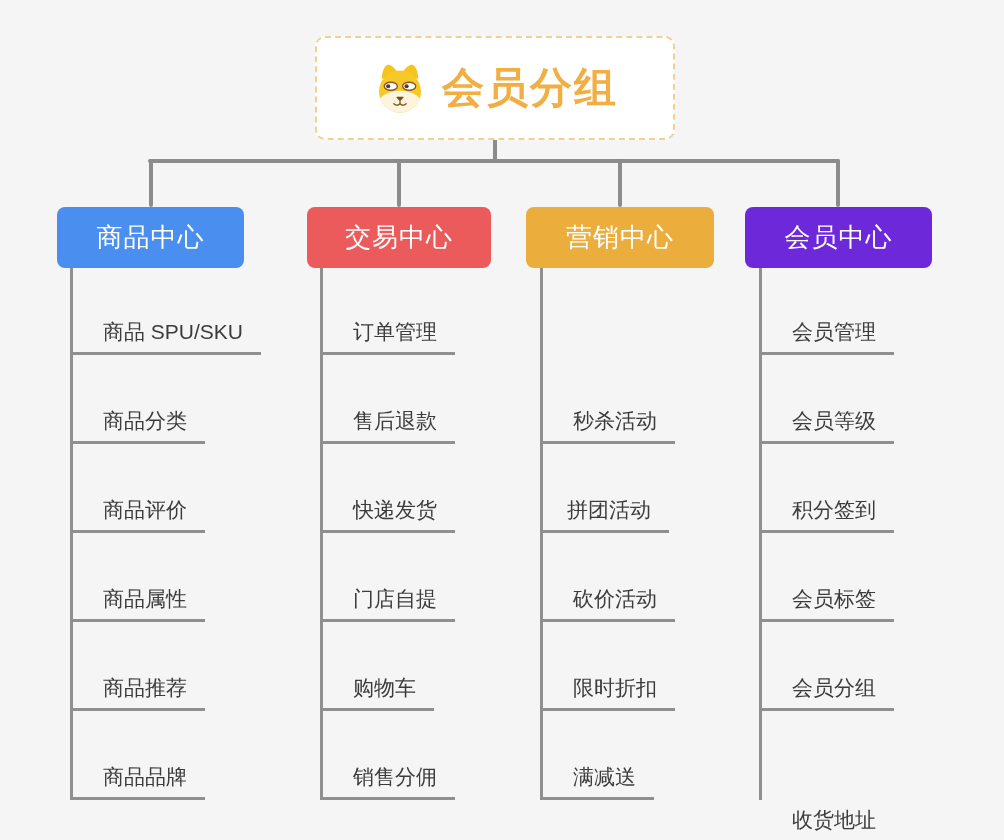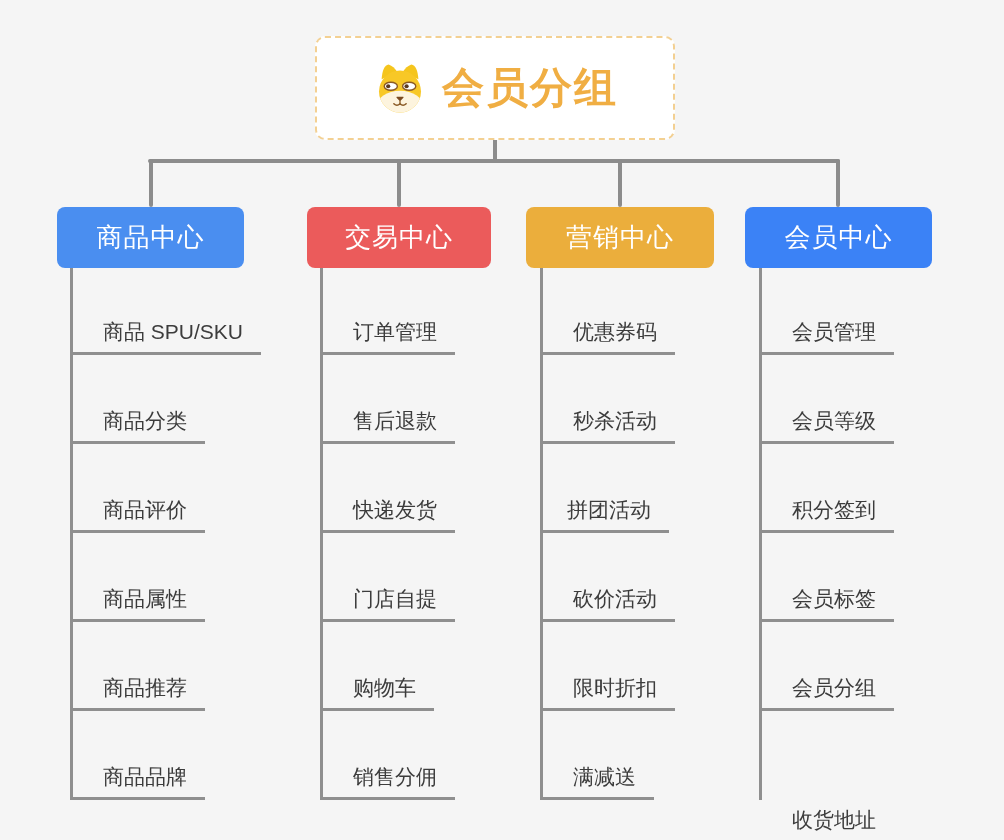--- a/index.html
+++ b/index.html
@@ -143,42 +143,41 @@
 
   <div class="hdr h0" style="background: rgb(74, 142, 240);">
     <span>商品中心</span>
   </div>
   <div class="hdr h1" style="background: rgb(235, 91, 91);">
     <span>交易中心</span>
   </div>
   <div class="hdr h2" style="background: rgb(235, 174, 60);">
     <span>营销中心</span>
   </div>
-  <div class="hdr h3" style="background: #3b82f6;">
+  <div class="hdr h3" style="background: #6d28d9;">
     <span>会员中心</span>
   </div>
 
   <div class="items c0">
       <div class="item" style="top: 45px;">商品 SPU/SKU</div>
       <div class="item" style="top: 134px;">商品分类</div>
       <div class="item" style="top: 223px;">商品评价</div>
       <div class="item" style="top: 312px;">商品属性</div>
       <div class="item" style="top: 401px;">商品推荐</div>
       <div class="item" style="top: 490px;">商品品牌</div>
     </div>
   <div class="items c1">
       <div class="item" style="top: 45px;">订单管理</div>
       <div class="item" style="top: 134px;">售后退款</div>
       <div class="item" style="top: 223px;">快递发货</div>
       <div class="item" style="top: 312px;">门店自提</div>
       <div class="item" style="top: 401px;">购物车</div>
       <div class="item" style="top: 490px;">销售分佣</div>
     </div>
   <div class="items c2">
-      <div class="item" style="top: 45px;">优惠券码</div>
       <div class="item" style="top: 134px;">秒杀活动</div>
       <div class="item" style="top: 223px; padding-left: 24px;">拼团活动</div>
       <div class="item" style="top: 312px;">砍价活动</div>
       <div class="item" style="top: 401px;">限时折扣</div>
       <div class="item" style="top: 490px;">满减送</div>
     </div>
   <div class="items c3">
       <div class="item" style="top: 45px;">会员管理</div>
       <div class="item" style="top: 134px;">会员等级</div>
       <div class="item" style="top: 223px;">积分签到</div>

